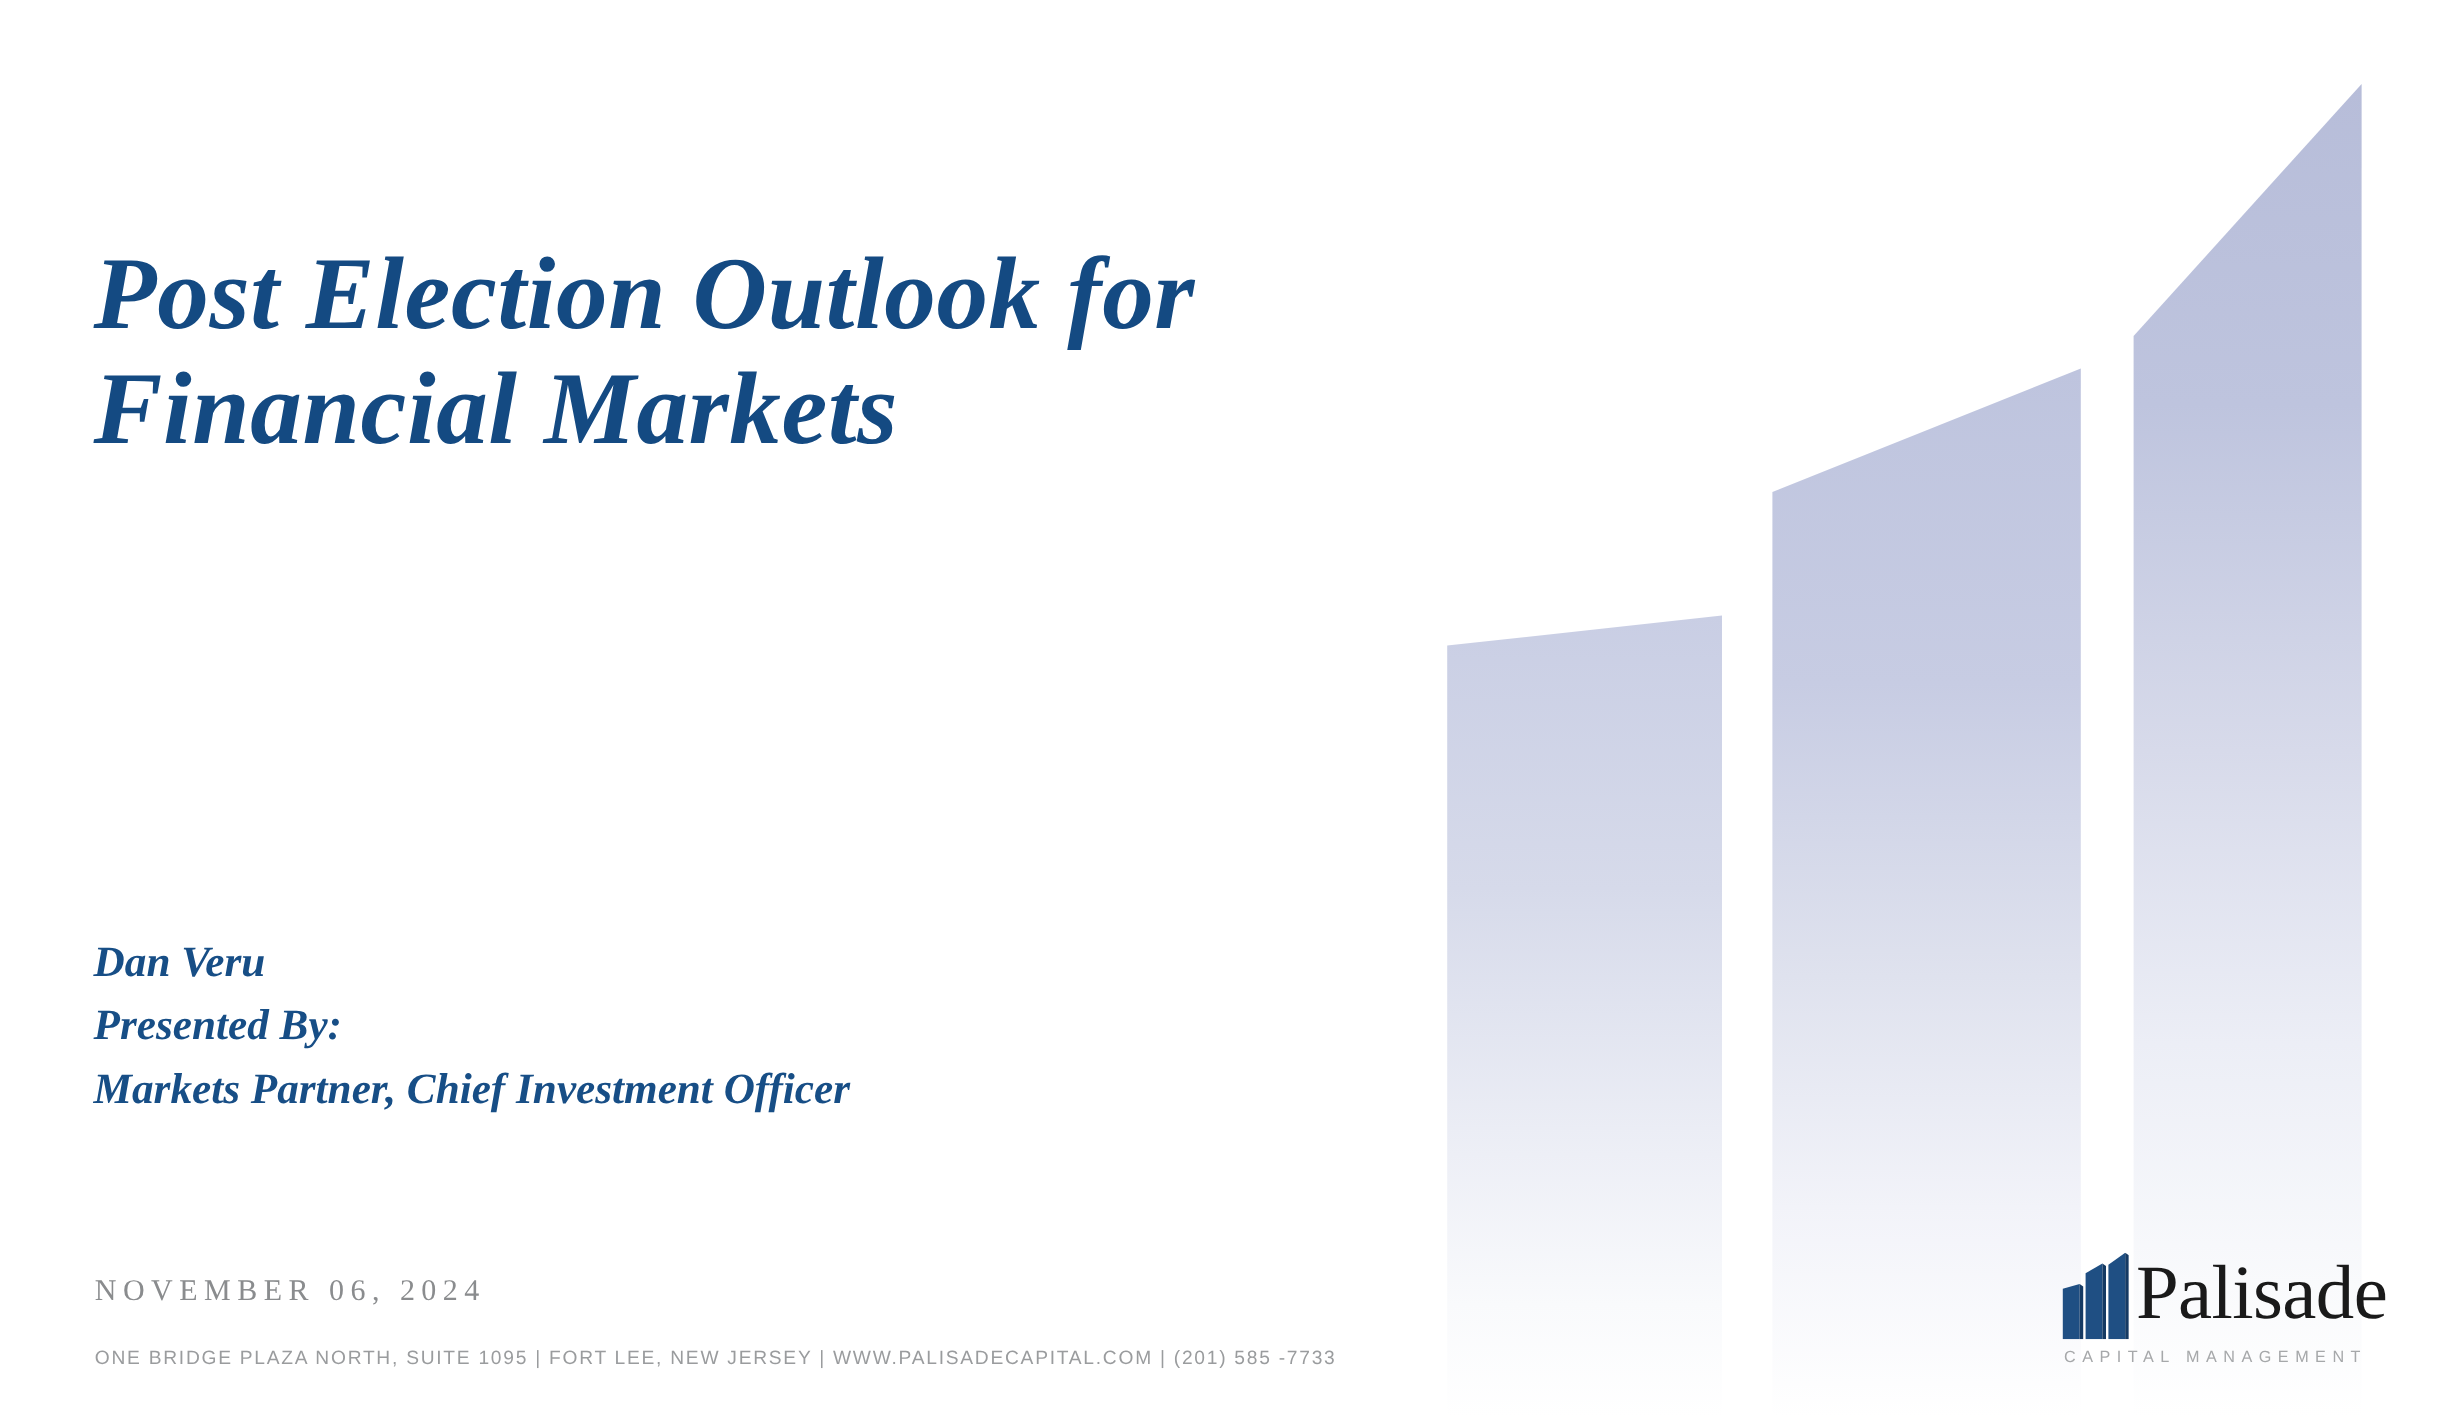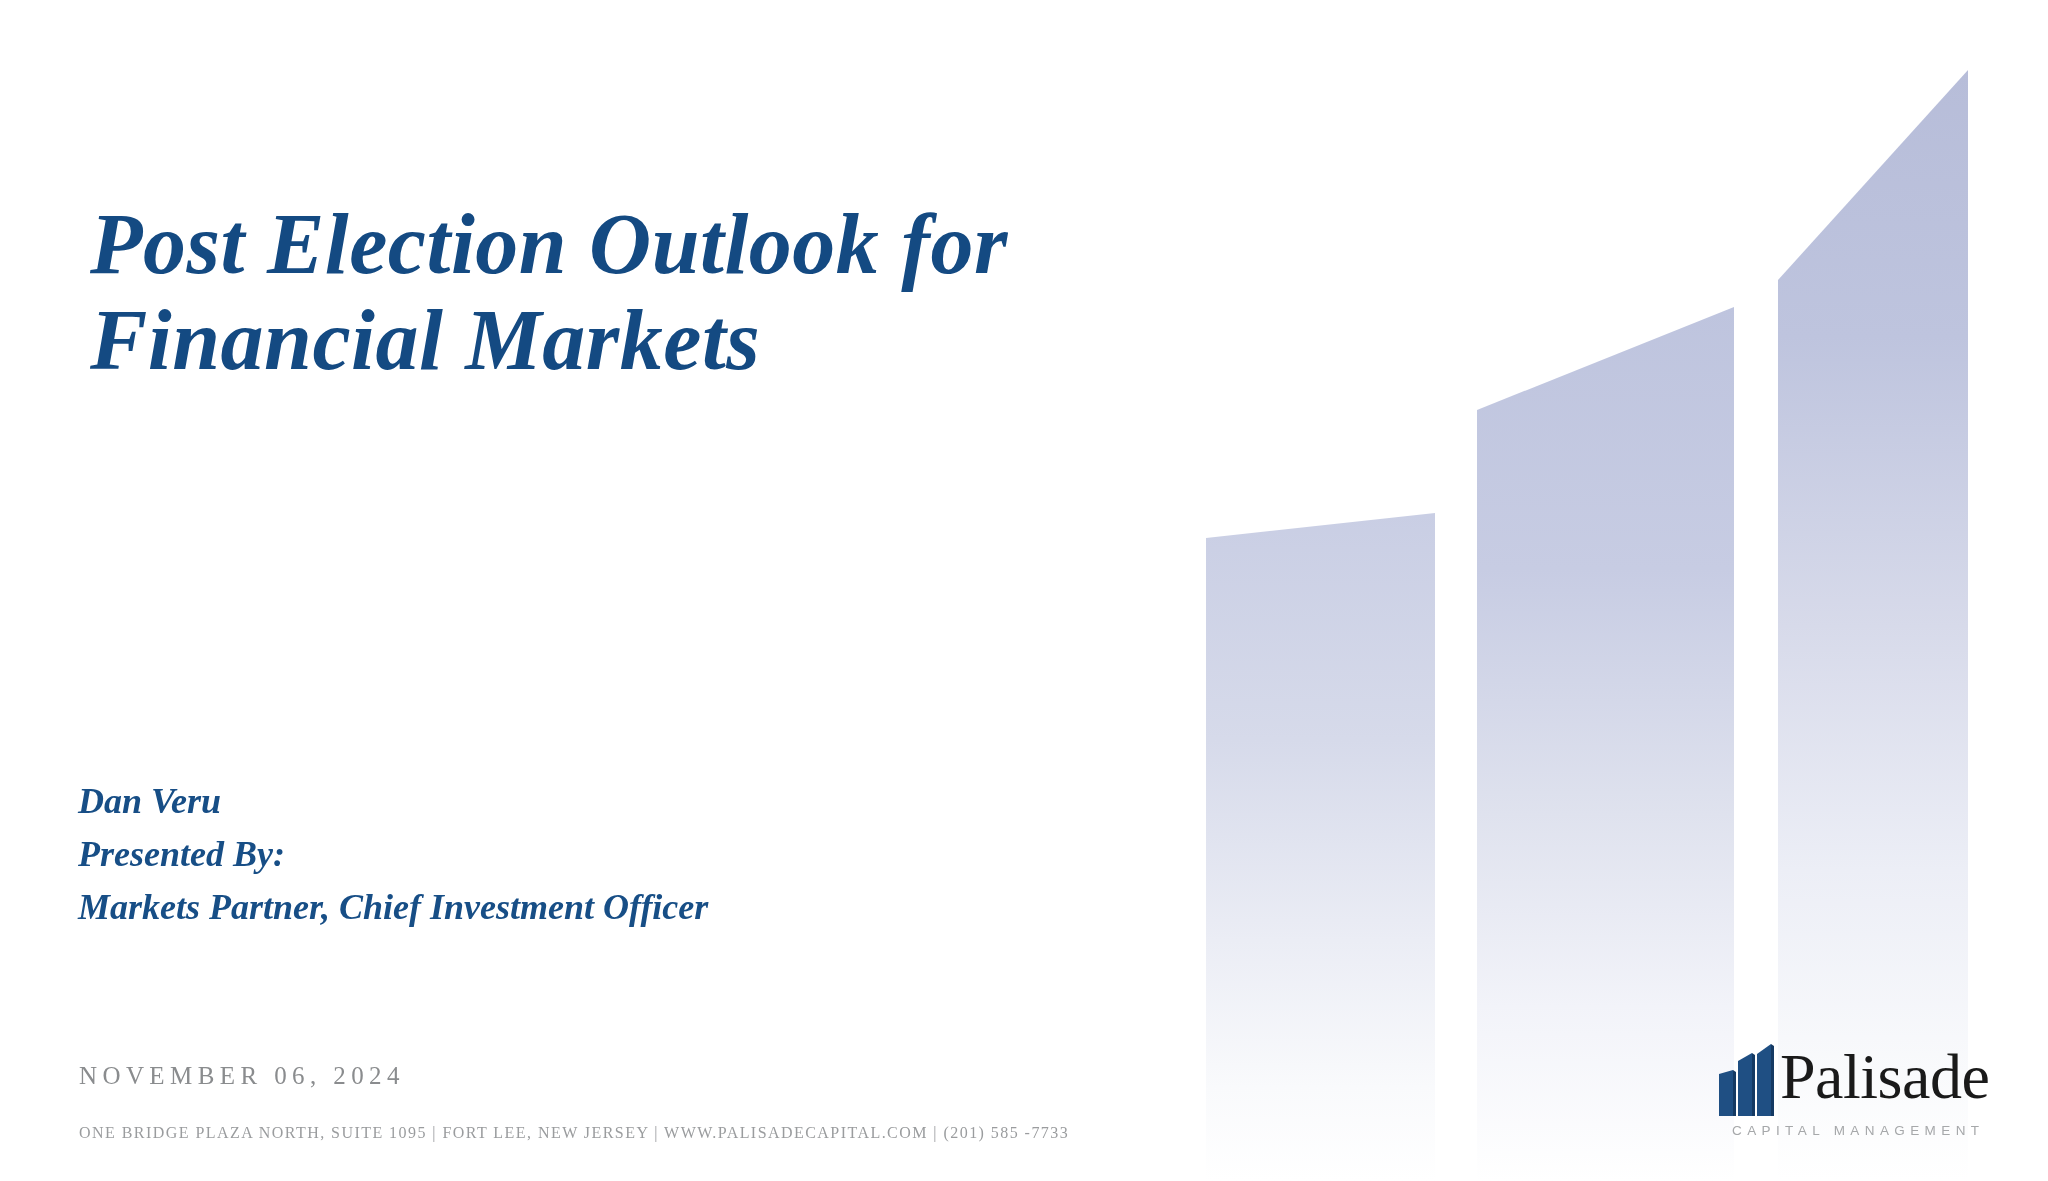--- a/index.html
+++ b/index.html
@@ -38,21 +38,20 @@
   }
   .title-line {
     font-family: "Liberation Serif", "DejaVu Serif", serif;
     font-style: italic;
     font-weight: bold;
     font-size: 86px;
     line-height: 96px;
     color: #144A82;
     letter-spacing: 0.5px;
     white-space: nowrap;
-    margin-left: 12px;
   }
 
   
   #presenter-block {
     position: absolute;
     left: 78px;
     top: 775px;
   }
   .presenter-line {
     font-family: "Liberation Serif", "DejaVu Serif", serif;
@@ -75,21 +74,21 @@
     letter-spacing: 5.4px;
     color: #8A8C8E;
     white-space: nowrap;
   }
 
   
   #address-line {
     position: absolute;
     left: 79px;
     top: 1124px;
-    font-family: Liberation Serif, serif;
+    font-family: Liberation Sans, sans-serif;
     font-size: 16px;
     font-weight: 400;
     letter-spacing: 1.45px;
     color: #9A9C9E;
     white-space: nowrap;
     text-align: right;
   }
 
   
   #logo {
@@ -117,21 +116,21 @@
     line-height: 66px;
     margin-left: 6px;
     letter-spacing: -0.5px;
   }
   #logo-tagline {
     font-family: "Liberation Sans", sans-serif;
     font-size: 13.5px;
     letter-spacing: 5.4px;
     color: #A6A8AA;
     margin-top: 7px;
-    margin-left: 14px;
+    margin-left: 2px;
     white-space: nowrap;
   }
 </style>
 </head>
 <body>
 
 <div id="slide">
 
   <svg id="bg-graphic" viewBox="0 0 898 1181" preserveAspectRatio="none" xmlns="http://www.w3.org/2000/svg">
     <defs>

